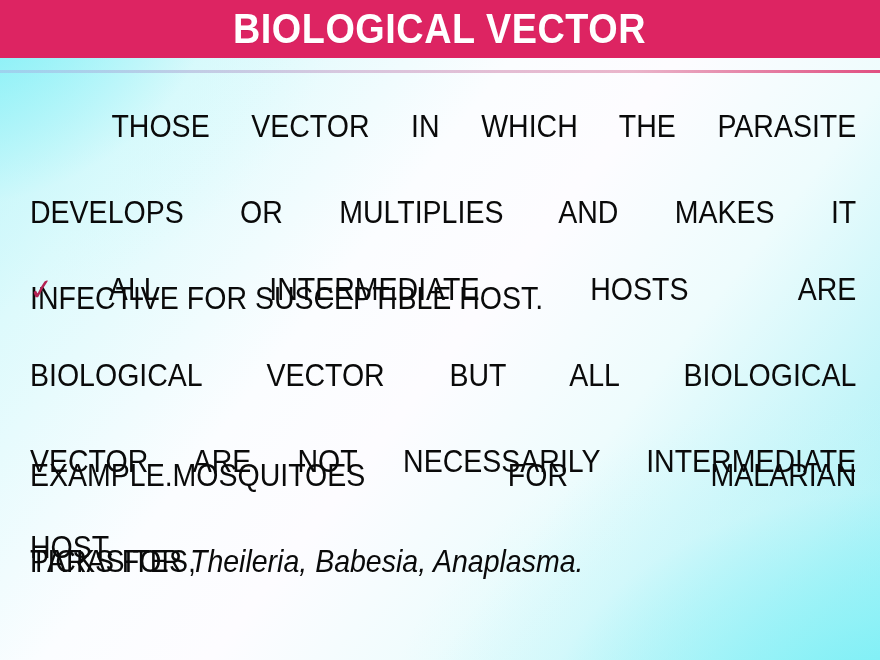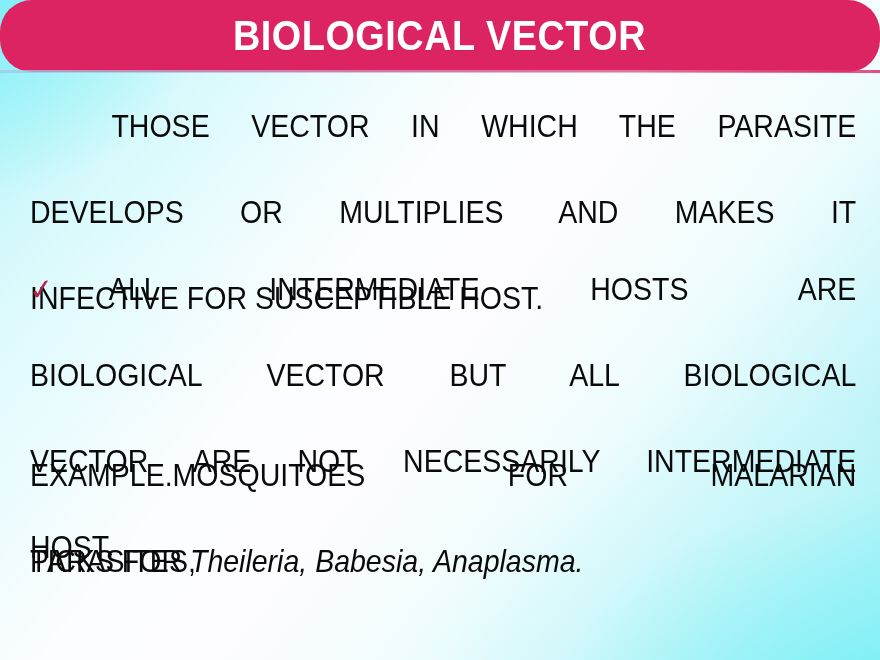--- a/index.html
+++ b/index.html
@@ -45,27 +45,26 @@
          #b9f3f8 88%,
          #8ceef5 100%);
   }
 
   
   .title-band {
     position: absolute;
     left: 0;
     top: 0;
     width: 880px;
-    height: 72px;
+    height: 58px;
     background: #dd2462;
     display: flex;
     align-items: center;
     justify-content: center;
     z-index: 3;
-    border-radius: 32px;
   }
   .title-band-underline {
     position: absolute;
     left: 0;
     top: 70px;
     width: 880px;
     height: 3px;
     background: linear-gradient(90deg,
        rgba(160,200,235,0.75) 0%,
        rgba(205,170,205,0.65) 40%,

